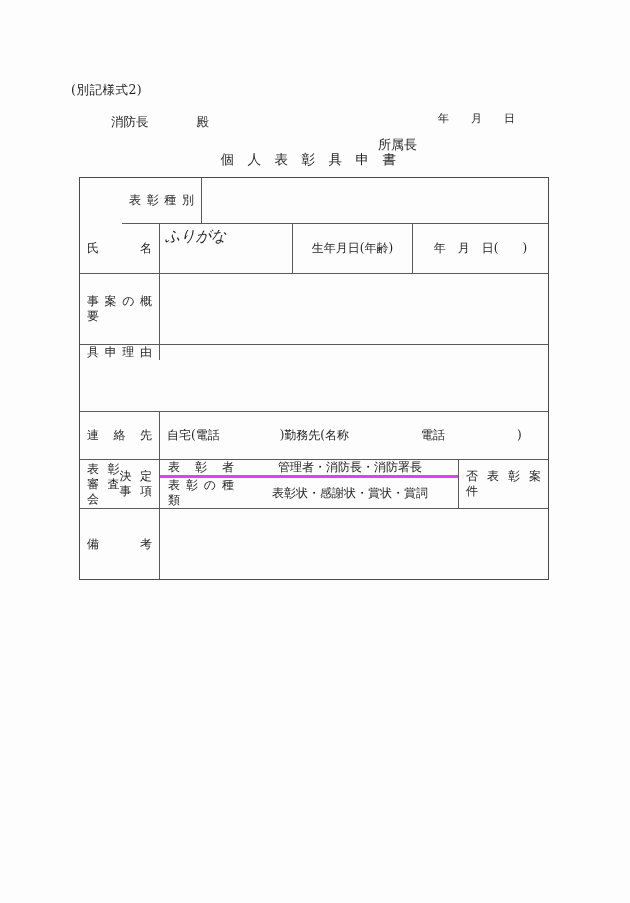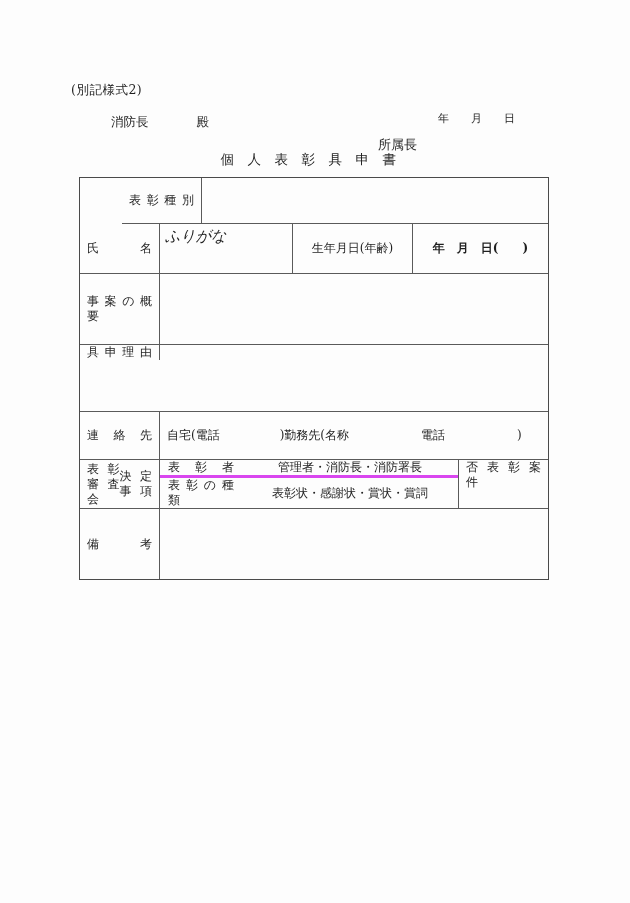--- a/index.html
+++ b/index.html
@@ -44,36 +44,36 @@
   .h-r4 { height:71px; }
   .h-r5 { height:67px;flex-direction:column; }
   .h-r6 { height:48px; }
   .h-r7 { height:49px; }
   .h-r8 { height:70px; }
 
   
   .name-cell { width:133px; flex:none; align-items:flex-start; padding:3px 5px; }
   .furigana { font-size:15px;font-style:italic; }
   .birth-head { width:120px; flex:none; }
-  .birth-val  { flex:1 1 auto;font-weight:bold; }
+  .birth-val  { flex:1 1 auto; }
 
   
   .occurrence-pad { padding-left:70px; }
   
   .contact-pad { padding-left:7px; }
 
   
   .committee-label { flex-direction:row; justify-content:center; }
   .committee-label .jtext { line-height:15px; }
   .committee-mid { flex:1 1 auto; display:flex; flex-direction:column; border-right:1px solid #5a5a5a; }
   .subrow { display:flex; flex:1 1 0; align-items:stretch; }
   .subrow:first-child { border-bottom:3px solid #d946ef; }
   .sub-label { width:82px; flex:none; padding:0 8px; display:flex; align-items:center; }
   .sub-val { flex:1 1 auto; display:flex; align-items:center; }
-  .rejection-col { width:89px; flex:none; padding:0 7px; display:flex; }
+  .rejection-col { width:89px; flex:none; padding:0 7px; display:flex; align-items:center; }
 </style>
 </head>
 <body>
 
 <div class="page">
 
   <div class="form-note">(別記様式2)</div>
 
   <div class="date-line ltext">年　　月　　日</div>
 

